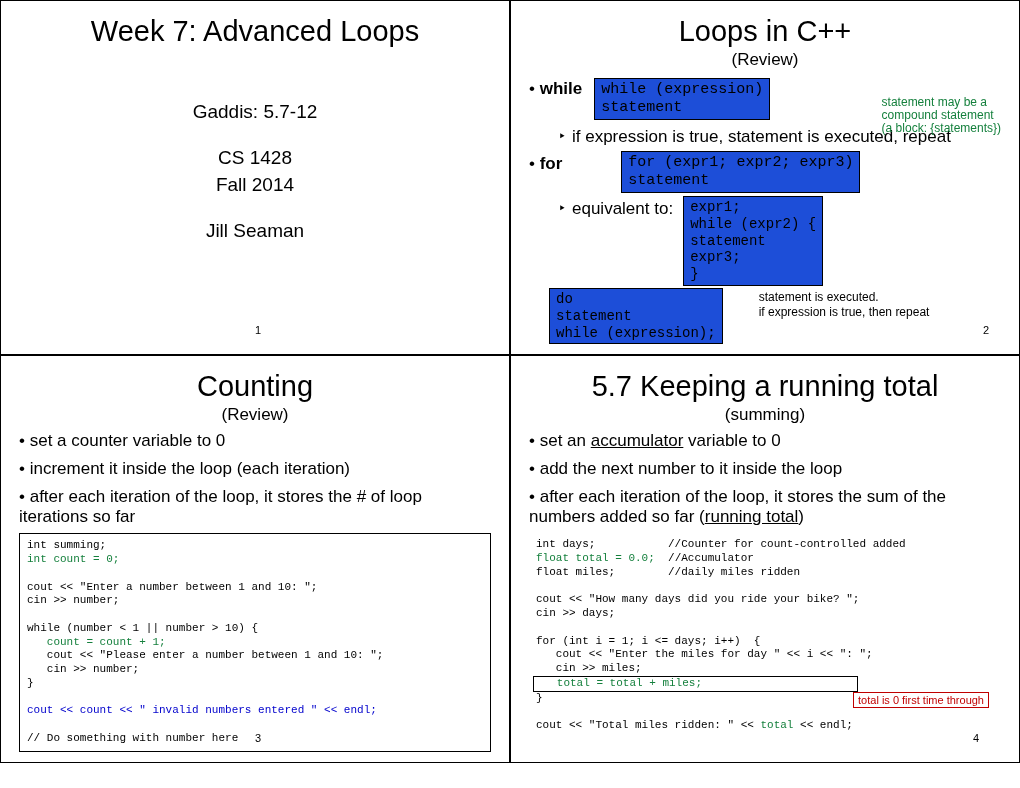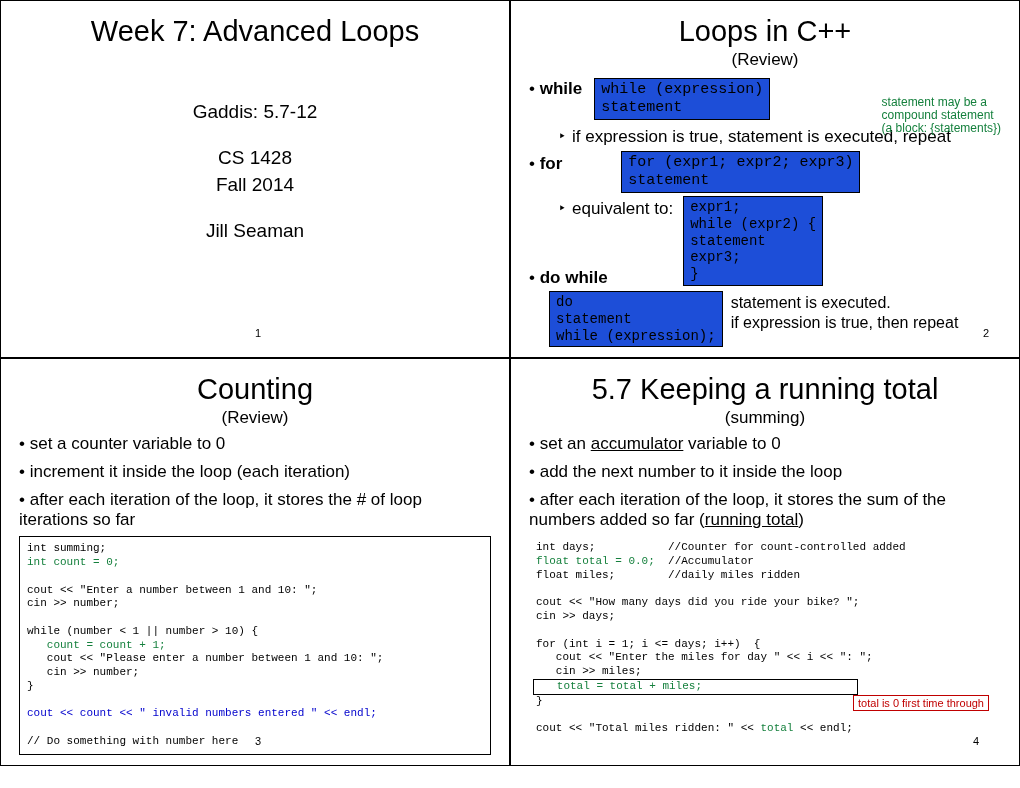--- a/index.html
+++ b/index.html
@@ -128,28 +128,27 @@
       <div class="subpoint">equivalent to:</div>
       <div class="codebox" style="font-size:14px;">
         <div>expr1;</div>
         <div>while (expr2) {</div>
         <div>   statement</div>
         <div>   expr3;</div>
         <div>}</div>
       </div>
     </div>
 
-    <div class="bul" style="margin-top:-18px;"><b>do while</b></div>
     <div style="display:flex; align-items:flex-start; gap:8px; margin-left:20px; margin-top:2px;">
       <div class="codebox" style="font-size:14px;">
         <div>do</div>
         <div>   statement</div>
         <div>while (expression);</div>
       </div>
-      <div style="font-size:16px; line-height:1.25; margin-top:2px;">
+      <div style="font-size:12px; line-height:1.25; margin-top:2px;margin-left:28px;">
         <div>statement is executed.</div>
         <div>if expression is true, then repeat</div>
       </div>
     </div>
     <div class="page-num" style="right:30px;">2</div>
   </div>
 
   <div class="slide">
     <div class="title">Counting</div>
     <div class="subtitle">(Review)</div>

